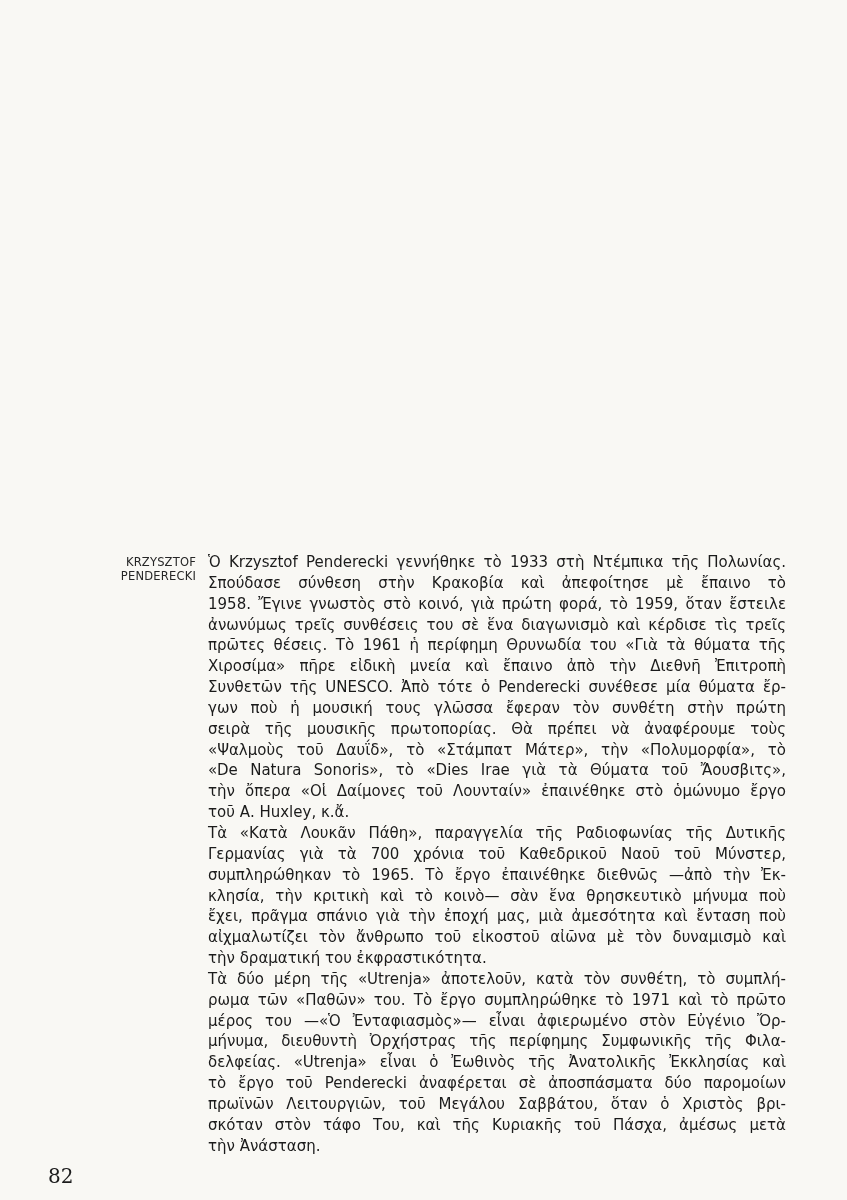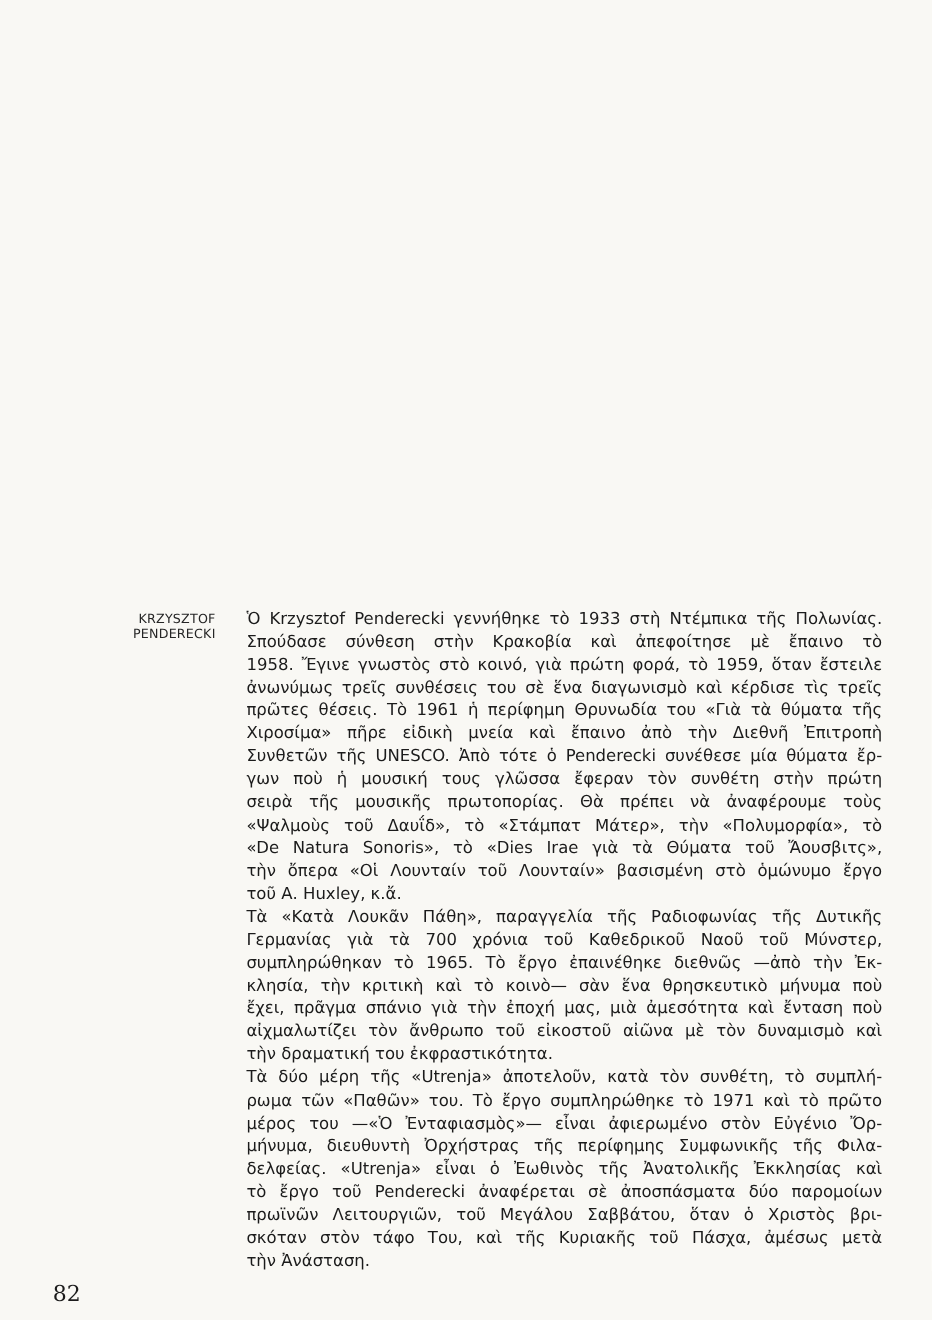--- a/index.html
+++ b/index.html
@@ -22,21 +22,21 @@
     text-align: right;
     font-family: "DejaVu Sans", sans-serif;
     font-size: 11.5px;
     font-weight: normal;
     line-height: 13.5px;
     letter-spacing: 0.2px;
     color: #262626;
   }
   .body-text {
     position: absolute;
-    left: 224px;
+    left: 208px;
     top: 552px;
     width: 578px;
     color: #1b1b1b;
     font-size: 15px;
     line-height: 20.85px;
   }
   .paragraph {
     margin: 0;
   }
   .line {
@@ -74,21 +74,21 @@
         <div class="line">Σπούδασε σύνθεση στὴν Κρακοβία καὶ ἀπεφοίτησε μὲ ἔπαινο τὸ</div>
         <div class="line">1958. Ἔγινε γνωστὸς στὸ κοινό, γιὰ πρώτη φορά, τὸ 1959, ὅταν ἔστειλε</div>
         <div class="line">ἀνωνύμως τρεῖς συνθέσεις του σὲ ἕνα διαγωνισμὸ καὶ κέρδισε τὶς τρεῖς</div>
         <div class="line">πρῶτες θέσεις. Τὸ 1961 ἡ περίφημη Θρυνωδία του «Γιὰ τὰ θύματα τῆς</div>
         <div class="line">Χιροσίμα» πῆρε εἰδικὴ μνεία καὶ ἔπαινο ἀπὸ τὴν Διεθνῆ Ἐπιτροπὴ</div>
         <div class="line">Συνθετῶν τῆς UNESCO. Ἀπὸ τότε ὁ Penderecki συνέθεσε μία θύματα ἔρ-</div>
         <div class="line">γων ποὺ ἡ μουσική τους γλῶσσα ἔφεραν τὸν συνθέτη στὴν πρώτη</div>
         <div class="line">σειρὰ τῆς μουσικῆς πρωτοπορίας. Θὰ πρέπει νὰ ἀναφέρουμε τοὺς</div>
         <div class="line">«Ψαλμοὺς τοῦ Δαυΐδ», τὸ «Στάμπατ Μάτερ», τὴν «Πολυμορφία», τὸ</div>
         <div class="line">«De Natura Sonoris», τὸ «Dies Irae γιὰ τὰ Θύματα τοῦ Ἄουσβιτς»,</div>
-        <div class="line">τὴν ὄπερα «Οἱ Λουνταίν τοῦ Λουνταίν» βασισμένη στὸ ὁμώνυμο ἔργο</div>
+        <div class="line">τὴν ὄπερα «Οἱ Δαίμονες τοῦ Λουνταίν» ἐπαινέθηκε στὸ ὁμώνυμο ἔργο</div>
         <div class="line line-last">τοῦ Α. Huxley, κ.ἄ.</div>
       </div>
       <div class="paragraph">
         <div class="line">Τὰ «Κατὰ Λουκᾶν Πάθη», παραγγελία τῆς Ραδιοφωνίας τῆς Δυτικῆς</div>
         <div class="line">Γερμανίας γιὰ τὰ 700 χρόνια τοῦ Καθεδρικοῦ Ναοῦ τοῦ Μύνστερ,</div>
         <div class="line">συμπληρώθηκαν τὸ 1965. Τὸ ἔργο ἐπαινέθηκε διεθνῶς —ἀπὸ τὴν Ἐκ-</div>
         <div class="line">κλησία, τὴν κριτικὴ καὶ τὸ κοινὸ— σὰν ἕνα θρησκευτικὸ μήνυμα ποὺ</div>
         <div class="line">ἔχει, πρᾶγμα σπάνιο γιὰ τὴν ἐποχή μας, μιὰ ἀμεσότητα καὶ ἔνταση ποὺ</div>
         <div class="line">αἰχμαλωτίζει τὸν ἄνθρωπο τοῦ εἰκοστοῦ αἰῶνα μὲ τὸν δυναμισμὸ καὶ</div>
         <div class="line line-last">τὴν δραματική του ἐκφραστικότητα.</div>

